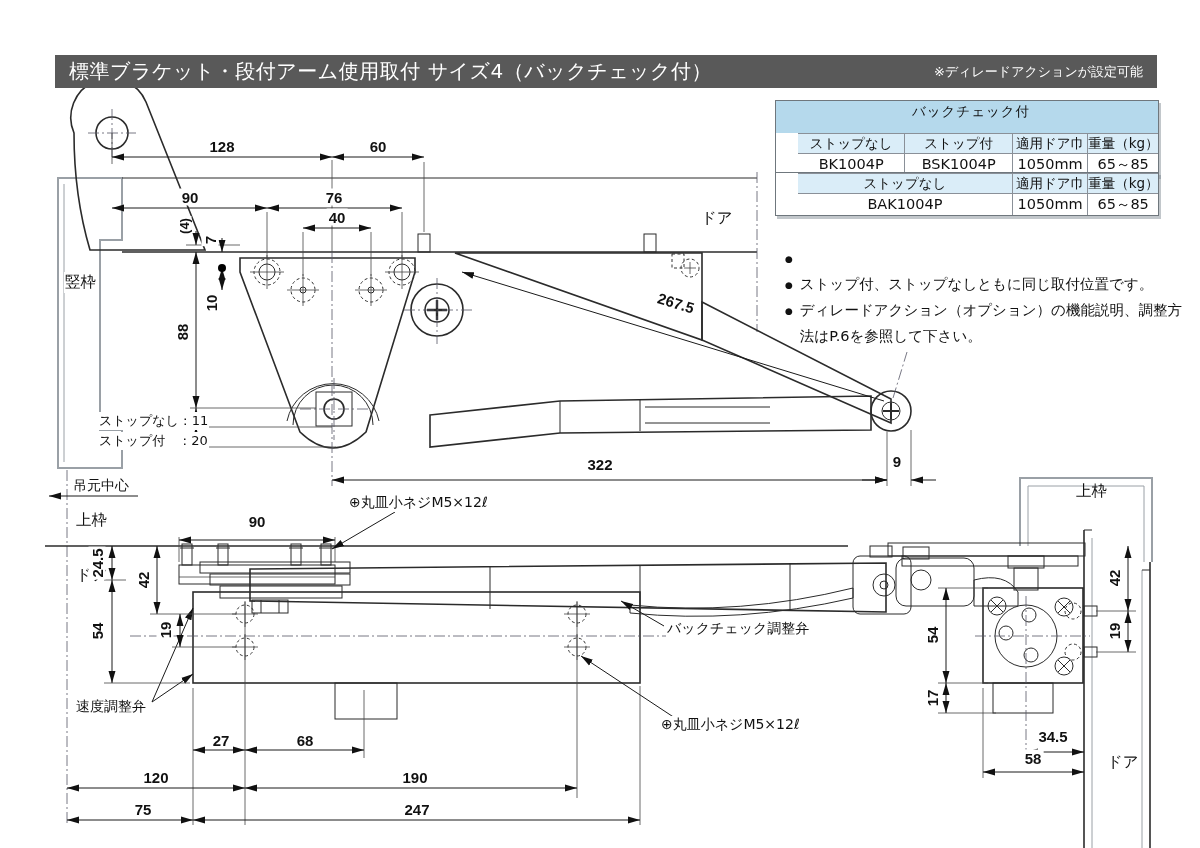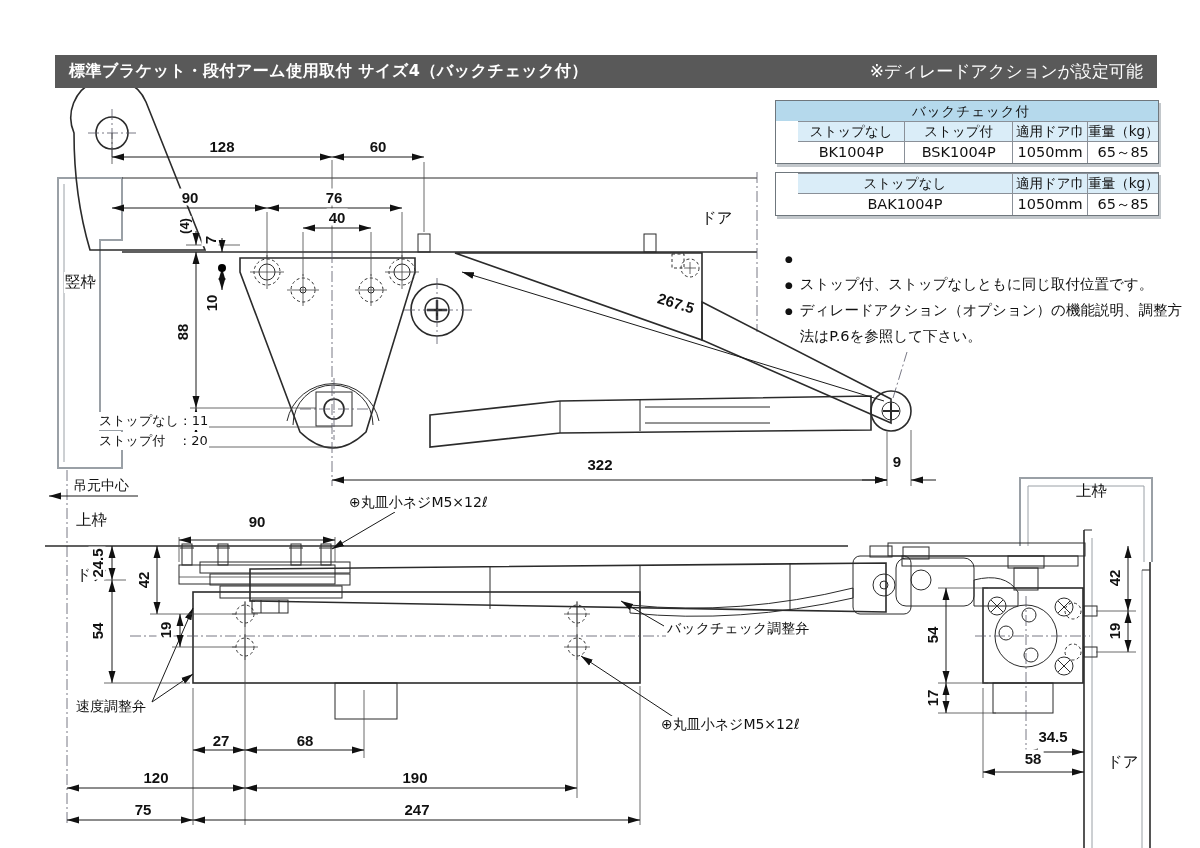--- a/index.html
+++ b/index.html
@@ -2,26 +2,26 @@
 <html><head>
 <meta charset="utf-8">
 <style>
   html,body{margin:0;padding:0;background:#fff;}
   #page{position:relative;width:1200px;height:848px;background:#fff;overflow:hidden;
         font-family:"DejaVu Sans","Liberation Sans",sans-serif;color:#111;}
   svg{position:absolute;left:0;top:0;}
   
   #titlebar{position:absolute;left:55px;top:55px;width:1102px;height:33px;background:#595959;
     color:#fff;display:flex;align-items:center;justify-content:space-between;padding:0 14px;box-sizing:border-box;}
-  #titlebar .t{font-size:16px;font-weight:bold;letter-spacing:0.5px;white-space:nowrap;}
-  #titlebar .n{font-size:17px;white-space:nowrap;}
+  #titlebar .t{font-size:20px;font-weight:normal;letter-spacing:0.5px;white-space:nowrap;}
+  #titlebar .n{font-size:13px;white-space:nowrap;}
   
   .spec{position:absolute;left:775px;width:382px;border:1px solid #6f777d;background:#fff;
         box-shadow:2px 3px 0 rgba(120,130,140,.45);font-size:13.5px;}
-  .spec .hrow{background:#b5d9ec;text-align:center;height:20px;line-height:20px;letter-spacing:1px;padding-left:8px;}
+  .spec .hrow{background:#b5d9ec;text-align:center;height:32px;line-height:20px;letter-spacing:1px;padding-left:8px;}
   .spec .trow{display:flex;border-top:1px solid #8a9098;margin-left:22px;}
   .spec .c{box-sizing:border-box;border-left:1px solid #8a9098;text-align:center;overflow:hidden;white-space:nowrap;}
   .spec .c:first-child{border-left:none;}
   .spec .cols .c{background:#daedf8;height:19px;line-height:19px;}
   .spec .vals .c{height:21px;line-height:21px;font-size:14.5px;}
   
   #notes{position:absolute;left:785px;top:246px;width:405px;font-size:14.5px;line-height:1.78;}
   #notes .note{display:flex;gap:7px;}
   #notes .b{font-size:9px;line-height:26px;}
   

